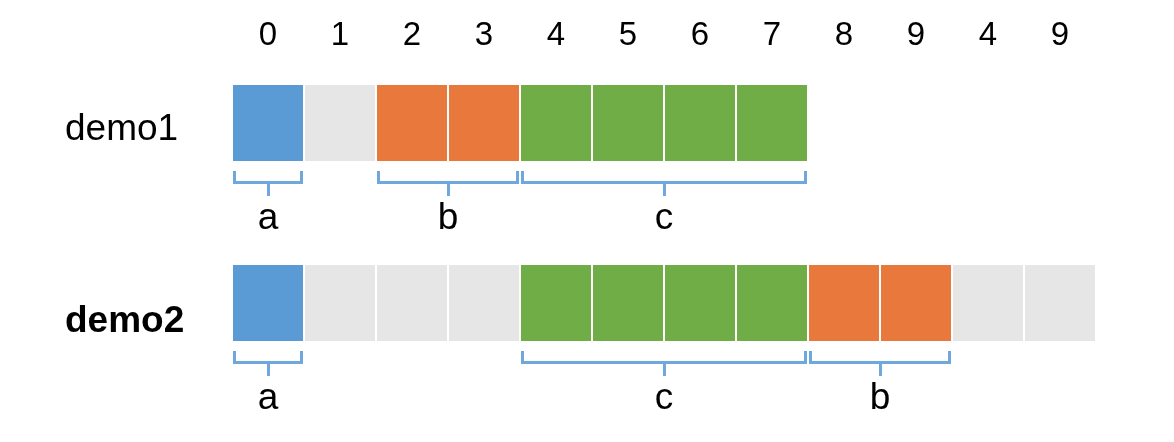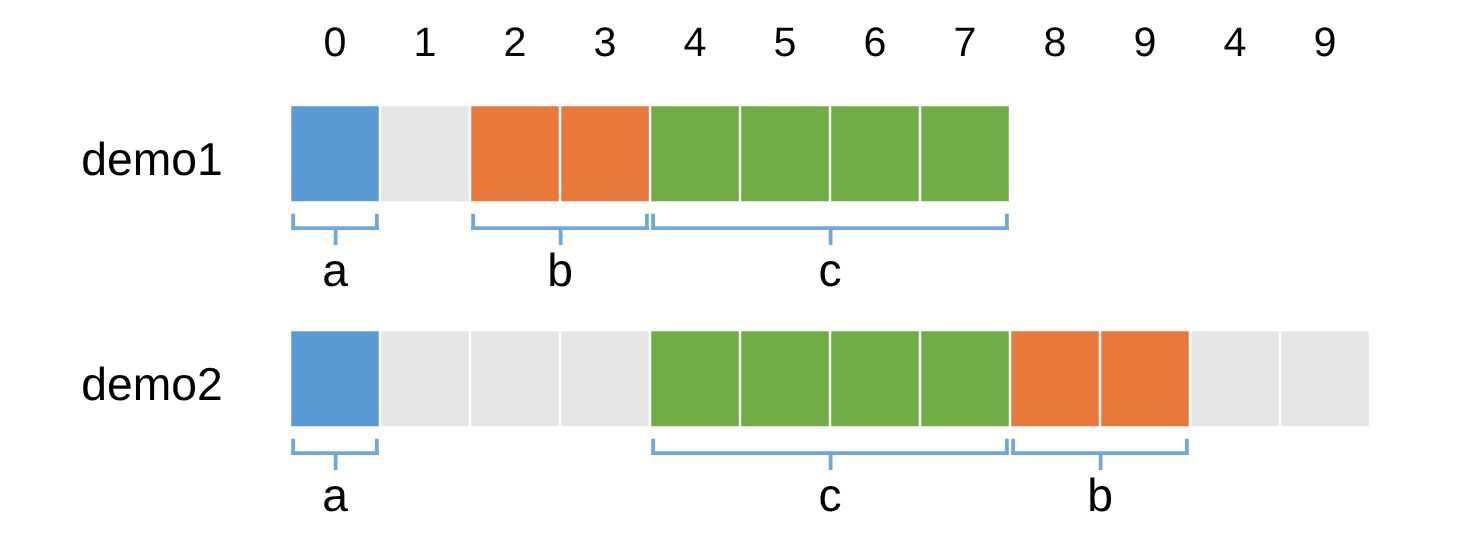--- a/index.html
+++ b/index.html
@@ -155,21 +155,21 @@
         <div class="tick-c"></div>
         <div class="brace-label">b</div>
       </div>
       <div class="brace" style="left: 521px; top: 171px; width: 286px;">
         <div class="tick-l"></div>
         <div class="bar"></div>
         <div class="tick-r"></div>
         <div class="tick-c"></div>
         <div class="brace-label">c</div>
       </div>
-      <div class="row-label" style="top: 286px;">demo2</div>
+      <div class="row-label" style="top: 298px; font-weight: bold;">demo2</div>
       <div class="cell c-blue" style="left: 233px; top: 265px; width: 70px; height: 76px;"></div>
       <div class="cell c-gray" style="left: 305px; top: 265px; width: 70px; height: 76px;"></div>
       <div class="cell c-gray" style="left: 377px; top: 265px; width: 70px; height: 76px;"></div>
       <div class="cell c-gray" style="left: 449px; top: 265px; width: 70px; height: 76px;"></div>
       <div class="cell c-green" style="left: 521px; top: 265px; width: 70px; height: 76px;"></div>
       <div class="cell c-green" style="left: 593px; top: 265px; width: 70px; height: 76px;"></div>
       <div class="cell c-green" style="left: 665px; top: 265px; width: 70px; height: 76px;"></div>
       <div class="cell c-green" style="left: 737px; top: 265px; width: 70px; height: 76px;"></div>
       <div class="cell c-orange" style="left: 809px; top: 265px; width: 70px; height: 76px;"></div>
       <div class="cell c-orange" style="left: 881px; top: 265px; width: 70px; height: 76px;"></div>

